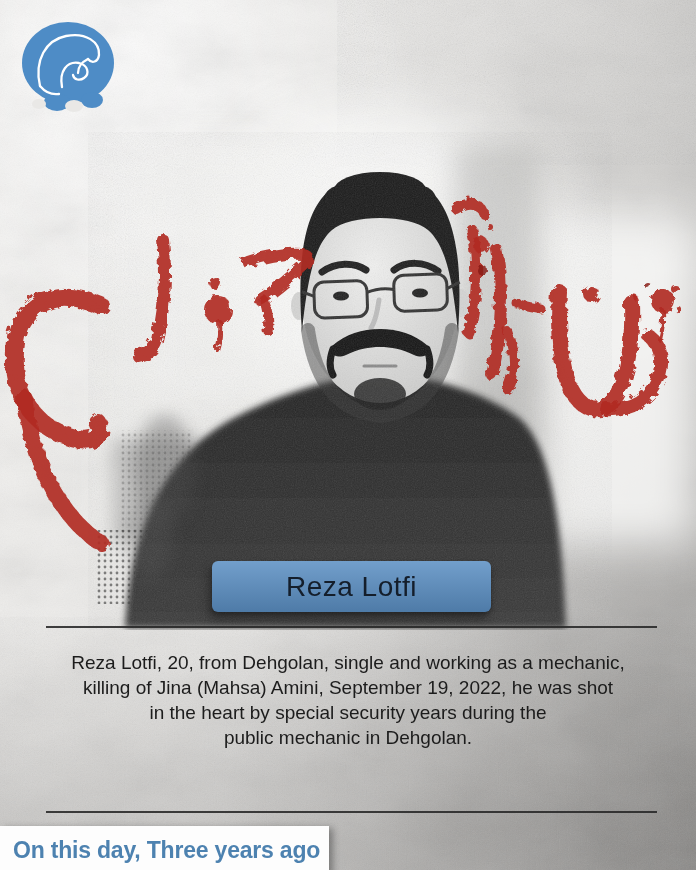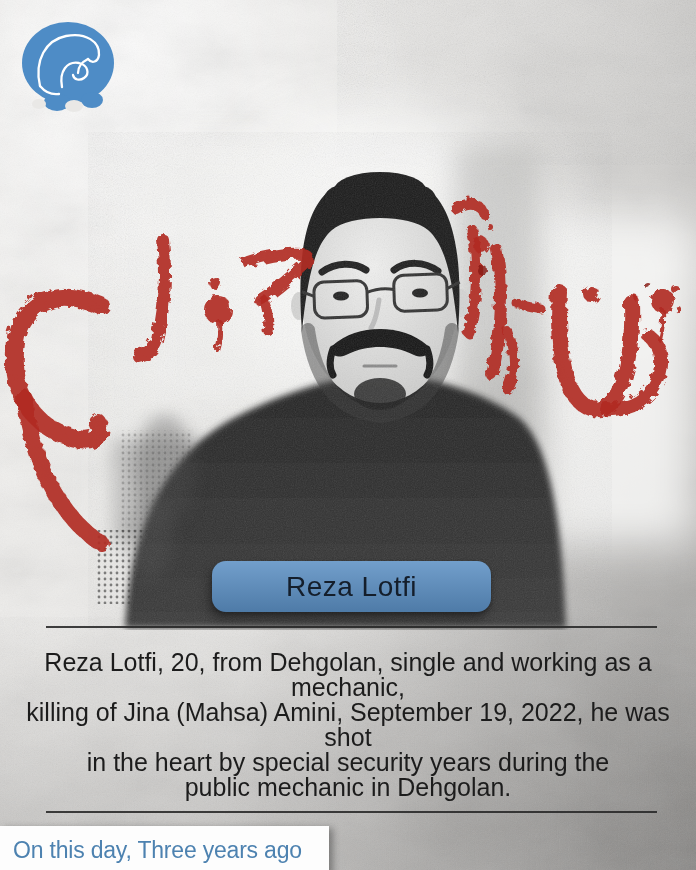--- a/index.html
+++ b/index.html
@@ -21,36 +21,36 @@
   .logo-bird{fill:none;stroke:#fff;stroke-width:2.3;stroke-linecap:round;}
   .logo-bite{fill:#e9e8e6;}
   .logo-text{
     position:absolute;left:12px;top:116px;width:118px;text-align:center;z-index:3;
     color:#fff;font-size:13px;font-weight:bold;letter-spacing:9px;padding-left:9px;
     box-sizing:border-box;text-shadow:0 1px 2px rgba(40,40,40,.45);
   }
   .nameplate{
     position:absolute;left:212px;top:561px;width:279px;height:51px;z-index:4;
     background:linear-gradient(180deg, rgba(255,255,255,.14), rgba(0,0,0,.14)), var(--accent-blue,#5b8fc3);
-    border-radius:14px;display:flex;align-items:center;justify-content:center;
+    border-radius:6px;display:flex;align-items:center;justify-content:center;
     box-shadow:-3px 7px 10px rgba(25,25,25,.5), 0 2px 4px rgba(0,0,0,.3);
   }
   .nameplate span{color:#141e2b;font-size:28px;letter-spacing:.5px;}
   .divider{position:absolute;left:46px;width:611px;height:2px;background:#262626;opacity:.88;z-index:4;}
   .d1{top:626px;}
   .d2{top:811px;}
   .memorial-text{
     position:absolute;left:0;top:650px;width:696px;z-index:4;text-align:center;
-    color:#1c1c1c;font-size:25px;line-height:25px;
+    color:#1c1c1c;font-size:19px;line-height:25px;
   }
   .footer{
     position:absolute;left:0;top:826px;width:329px;height:48px;z-index:5;background:#fdfdfd;
     display:flex;align-items:center;box-shadow:4px 2px 7px rgba(30,30,30,.4);
   }
-  .footer span{color:var(--footer-text,#4d82b0);font-size:23px;font-weight:normal;padding-left:13px;letter-spacing:-0.2px;}
+  .footer span{color:var(--footer-text,#4d82b0);font-size:23px;font-weight:bold;padding-left:13px;letter-spacing:-0.2px;}
   .sr-only{position:absolute;width:1px;height:1px;overflow:hidden;clip:rect(0 0 0 0);white-space:nowrap;}
 </style>
 </head>
 <body>
 
 <div class="poster">
 
   <svg class="scene" width="696" height="870" viewBox="0 0 696 870">
     <defs>
       <filter id="b3">

